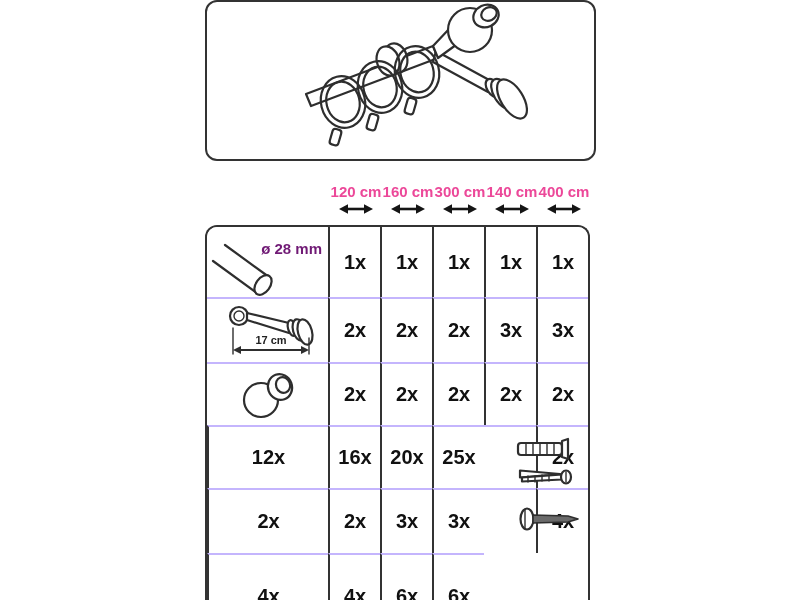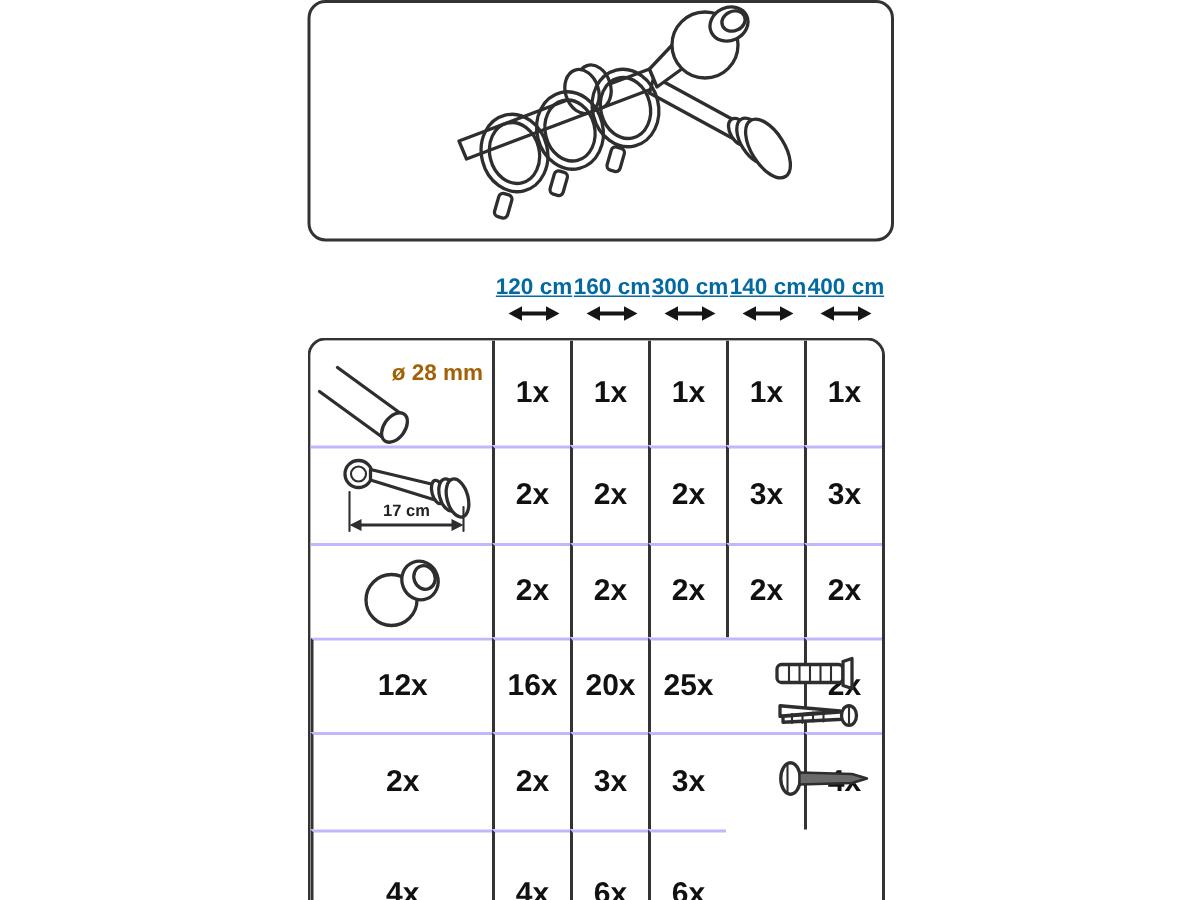--- a/index.html
+++ b/index.html
@@ -10,21 +10,21 @@
   
   .top-box{
     position:absolute;left:205px;top:0px;width:387px;height:157px;
     border:2px solid #333;border-radius:12px;background:#fff;
   }
   .top-box svg{display:block;}
 
   
   .size-headers{position:absolute;left:205px;top:184px;width:385px;height:38px;}
   .size-col{position:absolute;top:0;width:64px;text-align:center;}
-  .size-col .lbl{font-size:15px;font-weight:bold;color:#0369a1;display:block;line-height:16px;text-decoration:underline;}
+  .size-col .lbl{font-size:15px;font-weight:bold;color:#ec4899;display:block;line-height:16px;}
   .size-col .arr{display:block;margin:3px auto 0 auto;}
   .sc0{left:119px}.sc1{left:171px}.sc2{left:223px}.sc3{left:275px}.sc4{left:327px}
 
   
   .parts-table{
     position:absolute;left:205px;top:225px;width:385px;box-sizing:border-box;
     border:2px solid #333;border-bottom:none;border-radius:12px 12px 0 0;
     overflow:hidden;background:#fff;
     display:grid;
     grid-template-columns:121px 52px 52px 52px 52px 52px;
@@ -32,21 +32,21 @@
   }
   .cell{
     border-left:2px solid #333;border-top:2px solid #c4b5fd;
     display:flex;align-items:center;justify-content:center;
     font-size:20px;font-weight:bold;color:#111;background:#fff;
   }
   .cell.fc{border-left:none;position:relative;justify-content:flex-start;align-items:flex-start;}
   .cell.fr{border-top:none;}
   .dim-label{
     position:absolute;top:13px;right:6px;
-    font-size:15px;font-weight:bold;color:#a16207;
+    font-size:15px;font-weight:bold;color:#701a75;
   }
   .icon-abs{position:absolute;}
   .ln{stroke:#2e2e2e;stroke-width:2.2;fill:none;stroke-linecap:round;stroke-linejoin:round;}
   .wh{stroke:#2e2e2e;stroke-width:2.2;fill:#ffffff;stroke-linecap:round;stroke-linejoin:round;}
   .thin{stroke:#2e2e2e;stroke-width:1.4;fill:none;stroke-linecap:round;}
   .blk{fill:#2e2e2e;stroke:none;}
   .dimtxt{font-family:"Liberation Sans",sans-serif;font-size:11px;fill:#222;}
 </style>
 </head>
 <body>

